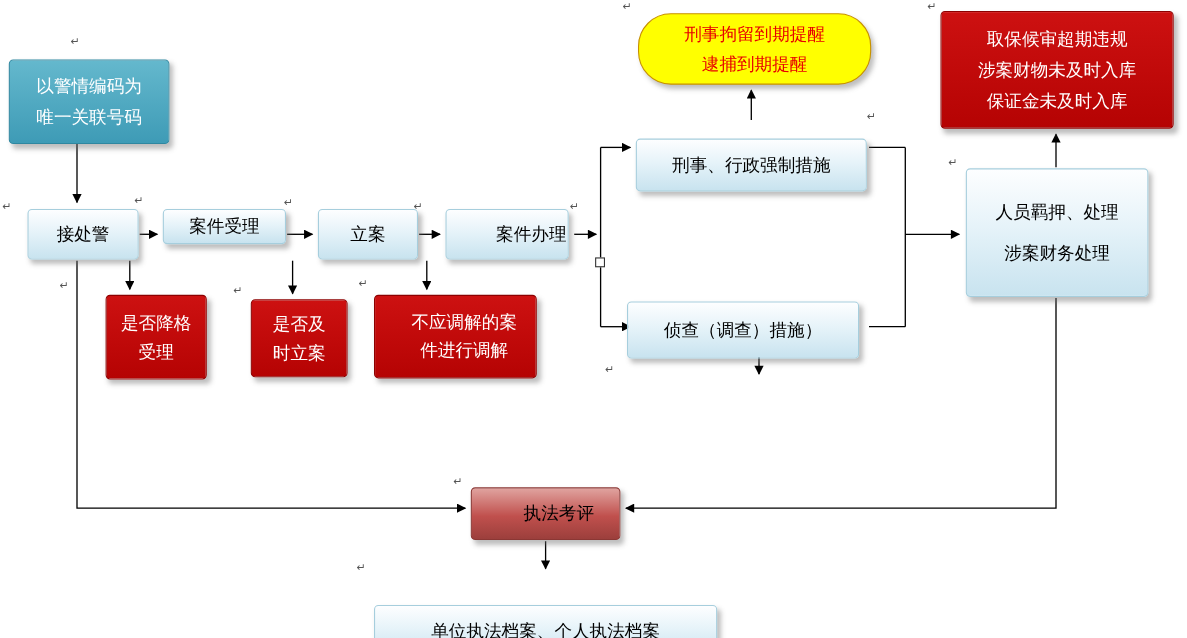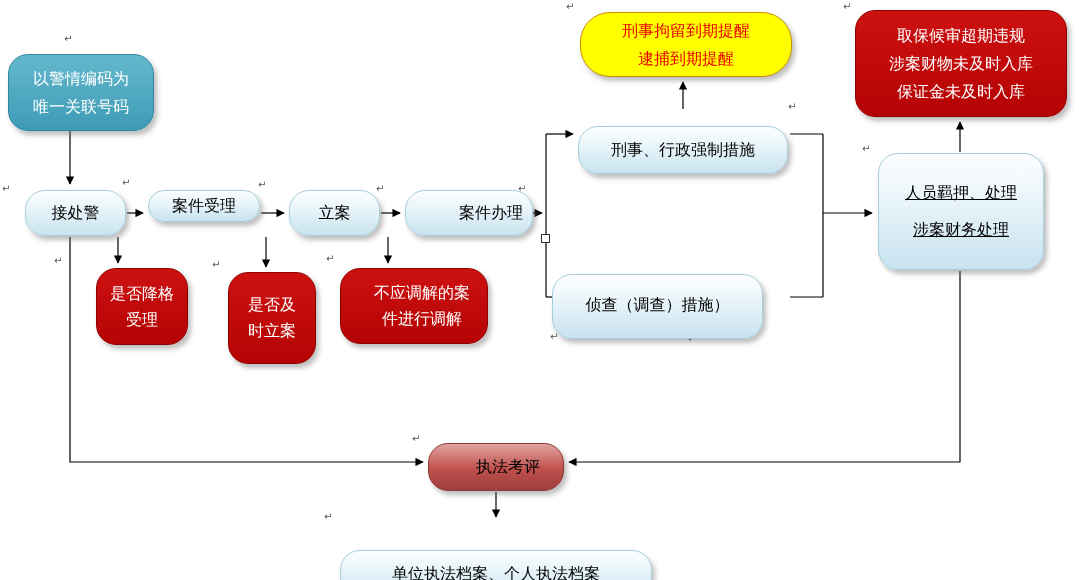--- a/index.html
+++ b/index.html
@@ -2,21 +2,21 @@
 <html><head>
 <meta charset="utf-8">
 <style>
   * { margin:0; padding:0; box-sizing:border-box; }
   html,body { background:#ffffff; }
   body { font-family:"DejaVu Sans","Liberation Sans",sans-serif; }
   .canvas { position:relative; width:1079px; height:580px; background:#ffffff; overflow:hidden; }
   svg.connectors { position:absolute; left:0; top:0; width:1079px; height:580px; }
   .node {
     position:absolute; display:flex; align-items:center; justify-content:center;
-    text-align:center; white-space:pre-line; border-radius:20px; font-size:16px;
+    text-align:center; white-space:pre-line; border-radius:4px; font-size:16px;
     color:#000; box-shadow:3px 4px 5px rgba(110,110,110,0.45); line-height:1.45;
   }
   .blue {
     background:linear-gradient(180deg,#fdfeff 0%,#e6f3f9 45%,#c8e3ef 100%);
     border:1px solid #a6cedd;
   }
   .teal {
     background:linear-gradient(180deg,#64b8cd 0%,#3e9bb6 100%);
     border:1px solid #2f87a0; color:#ffffff;
   }
@@ -76,40 +76,40 @@
 
   <div class="node teal" style="left:8px; top:54px; width:146px; height:77px; line-height:1.7;">以警情编码为
 唯一关联号码</div>
 
   <div class="node blue" style="left:25px; top:190px; width:101px; height:46px;">接处警</div>
 
   <div class="node blue" style="left:148px; top:190px; width:112px; height:32px;">案件受理</div>
 
   <div class="node blue" style="left:289px; top:190px; width:91px; height:46px;">立案</div>
 
-  <div class="node blue" style="left:405px; top:190px; width:128px; height:46px;padding-left:44px;">案件办理</div>
+  <div class="node blue" style="left:405px; top:190px; width:112px; height:46px;padding-left:44px;">案件办理</div>
 
   <div class="node blue" style="left:578px; top:126px; width:210px; height:48px;">刑事、行政强制措施</div>
 
-  <div class="node blue" style="left:552px; top:274px; width:211px; height:65px;font-family:Liberation Mono, monospace;">侦查（调查）措施）</div>
+  <div class="node blue" style="left:570px; top:274px; width:211px; height:52px;">侦查（调查）措施）</div>
 
-  <div class="node blue" style="left:878px; top:153px; width:166px; height:117px; line-height:2.3;text-decoration:underline;">人员羁押、处理
+  <div class="node blue" style="left:878px; top:153px; width:166px; height:117px; line-height:2.3;">人员羁押、处理
 涉案财务处理</div>
 
   <div class="node yellow" style="left:580px; top:12px; width:212px; height:65px; line-height:1.75;border-radius:30px;">刑事拘留到期提醒
 逮捕到期提醒</div>
 
   <div class="node red" style="left:855px; top:10px; width:212px; height:107px; line-height:1.75;">取保候审超期违规
 涉案财物未及时入库
 保证金未及时入库</div>
 
   <div class="node red" style="left:96px; top:268px; width:92px; height:77px; line-height:1.6;">是否降格
 受理</div>
 
-  <div class="node red" style="left:228px; top:272px; width:88px; height:92px; line-height:1.6;">是否及
+  <div class="node red" style="left:228px; top:272px; width:88px; height:71px; line-height:1.6;">是否及
 时立案</div>
 
   <div class="node red" style="left:340px; top:268px; width:148px; height:76px; line-height:1.6;padding-left:16px;">不应调解的案
 件进行调解</div>
 
 
   <div class="node eval" style="left:428px; top:443px; width:136px; height:48px;padding-left:24px;">执法考评</div>
 
   <div class="node blue" style="left:340px; top:522px; width:312px; height:48px;margin-top:28px;">单位执法档案、个人执法档案</div>
 

